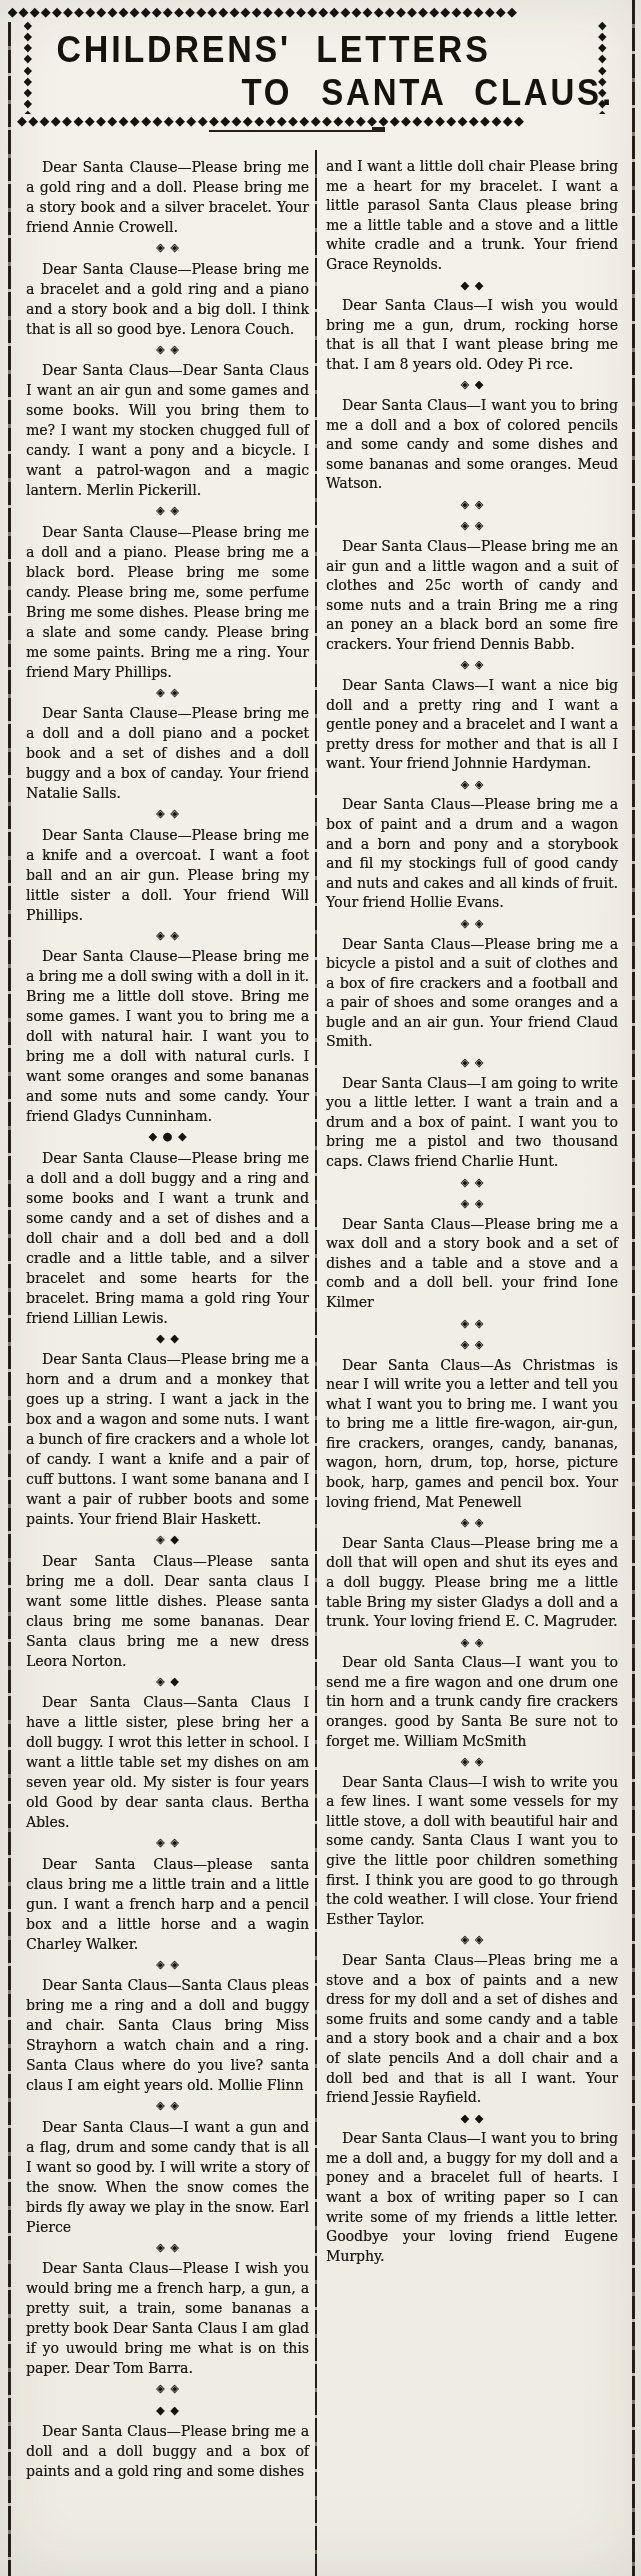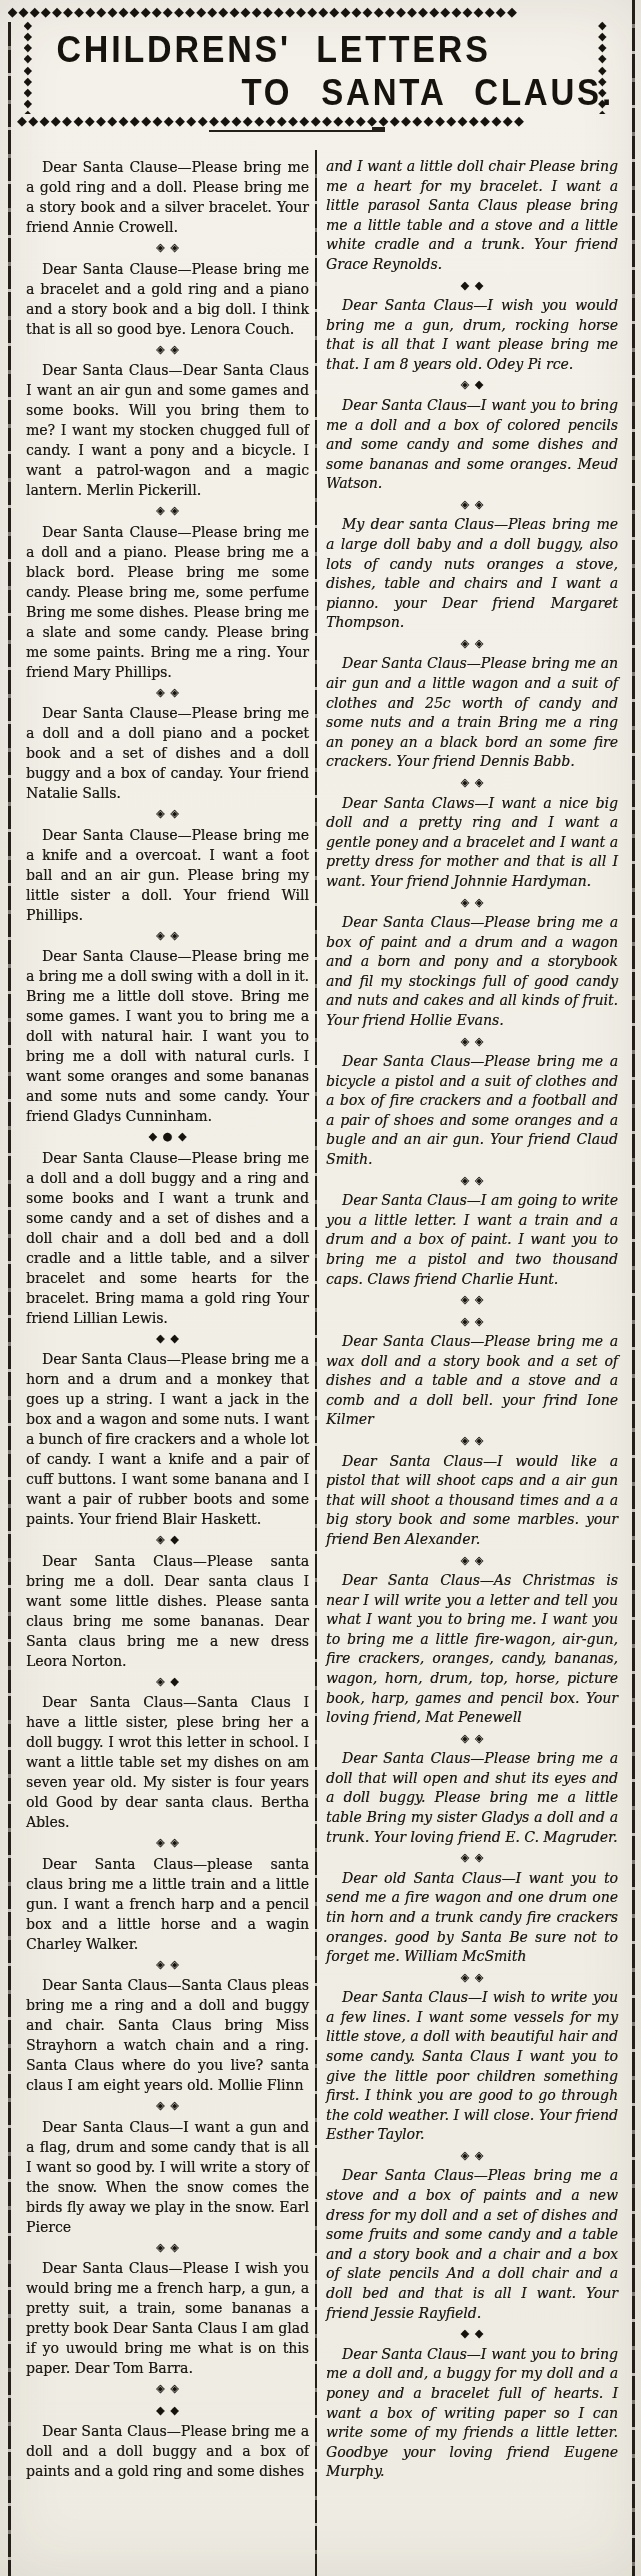--- a/index.html
+++ b/index.html
@@ -42,21 +42,21 @@
   
   .col{position:absolute;top:157px;}
   .col-left{left:26px;width:283px;}
   .col-right{left:326px;width:292px;}
   .letter{
     margin:0;text-align:justify;text-indent:16px;
     font-size:14px;color:#1b1712;
     text-shadow:0.3px 0.2px 0 rgba(27,23,18,0.6);
   }
   .col-left .letter{line-height:20px;}
-  .col-right .letter{line-height:19.6px;font-style:italic;}
+  .col-right .letter{line-height:19.6px;}
   .letter.cont{text-indent:0;}
   .sep{
     text-align:center;font-size:11.2px;line-height:21.5px;
     letter-spacing:5.6px;padding-left:5.6px;color:#16120d;
     text-shadow:0.3px 0.2px 0 rgba(27,23,18,0.5);
   }
 </style>
 </head>
 <body>
 
@@ -111,36 +111,34 @@
       <div class="sep">◆◆</div>
       <p class="letter">Dear Santa Claus—Please bring me a doll and a doll buggy and a box of paints and a gold ring and some dishes</p>
     </div>
   <div class="col col-right" id="col-right">
       <p class="letter cont">and I want a little doll chair Please bring me a heart for my bracelet. I want a little parasol Santa Claus please bring me a little table and a stove and a little white cradle and a trunk. Your friend Grace Reynolds.</p>
       <div class="sep">◆◆</div>
       <p class="letter">Dear Santa Claus—I wish you would bring me a gun, drum, rocking horse that is all that I want please bring me that. I am 8 years old. Odey Pi rce.</p>
       <div class="sep">◈◆</div>
       <p class="letter">Dear Santa Claus—I want you to bring me a doll and a box of colored pencils and some candy and some dishes and some bananas and some oranges. Meud Watson.</p>
       <div class="sep">◈◈</div>
-      <p class="letter">My dear santa Claus—Pleas bring me a large doll baby and a doll buggy, also lots of candy nuts oranges a stove, dishes, table and chairs and I want a pianno. your Dear friend Margaret Thompson.</p>
       <div class="sep">◈◈</div>
       <p class="letter">Dear Santa Claus—Please bring me an air gun and a little wagon and a suit of clothes and 25c worth of candy and some nuts and a train Bring me a ring an poney an a black bord an some fire crackers. Your friend Dennis Babb.</p>
       <div class="sep">◈◈</div>
       <p class="letter">Dear Santa Claws—I want a nice big doll and a pretty ring and I want a gentle poney and a bracelet and I want a pretty dress for mother and that is all I want. Your friend Johnnie Hardyman.</p>
       <div class="sep">◈◈</div>
       <p class="letter">Dear Santa Claus—Please bring me a box of paint and a drum and a wagon and a born and pony and a storybook and fil my stockings full of good candy and nuts and cakes and all kinds of fruit. Your friend Hollie Evans.</p>
       <div class="sep">◈◈</div>
       <p class="letter">Dear Santa Claus—Please bring me a bicycle a pistol and a suit of clothes and a box of fire crackers and a football and a pair of shoes and some oranges and a bugle and an air gun. Your friend Claud Smith.</p>
       <div class="sep">◈◈</div>
       <p class="letter">Dear Santa Claus—I am going to write you a little letter. I want a train and a drum and a box of paint. I want you to bring me a pistol and two thousand caps. Claws friend Charlie Hunt.</p>
       <div class="sep">◈◈</div>
       <div class="sep">◈◈</div>
       <p class="letter">Dear Santa Claus—Please bring me a wax doll and a story book and a set of dishes and a table and a stove and a comb and a doll bell. your frind Ione Kilmer</p>
       <div class="sep">◈◈</div>
-      <p class="letter">Dear Santa Claus—I would like a pistol that will shoot caps and a air gun that will shoot a thousand times and a a big story book and some marbles. your friend Ben Alexander.</p>
       <div class="sep">◈◈</div>
       <p class="letter">Dear Santa Claus—As Christmas is near I will write you a letter and tell you what I want you to bring me. I want you to bring me a little fire-wagon, air-gun, fire crackers, oranges, candy, bananas, wagon, horn, drum, top, horse, picture book, harp, games and pencil box. Your loving friend, Mat Penewell</p>
       <div class="sep">◈◈</div>
       <p class="letter">Dear Santa Claus—Please bring me a doll that will open and shut its eyes and a doll buggy. Please bring me a little table Bring my sister Gladys a doll and a trunk. Your loving friend E. C. Magruder.</p>
       <div class="sep">◈◈</div>
       <p class="letter">Dear old Santa Claus—I want you to send me a fire wagon and one drum one tin horn and a trunk candy fire crackers oranges. good by Santa Be sure not to forget me. William McSmith</p>
       <div class="sep">◈◈</div>
       <p class="letter">Dear Santa Claus—I wish to write you a few lines. I want some vessels for my little stove, a doll with beautiful hair and some candy. Santa Claus I want you to give the little poor children something first. I think you are good to go through the cold weather. I will close. Your friend Esther Taylor.</p>
       <div class="sep">◈◈</div>
       <p class="letter">Dear Santa Claus—Pleas bring me a stove and a box of paints and a new dress for my doll and a set of dishes and some fruits and some candy and a table and a story book and a chair and a box of slate pencils And a doll chair and a doll bed and that is all I want. Your friend Jessie Rayfield.</p>

